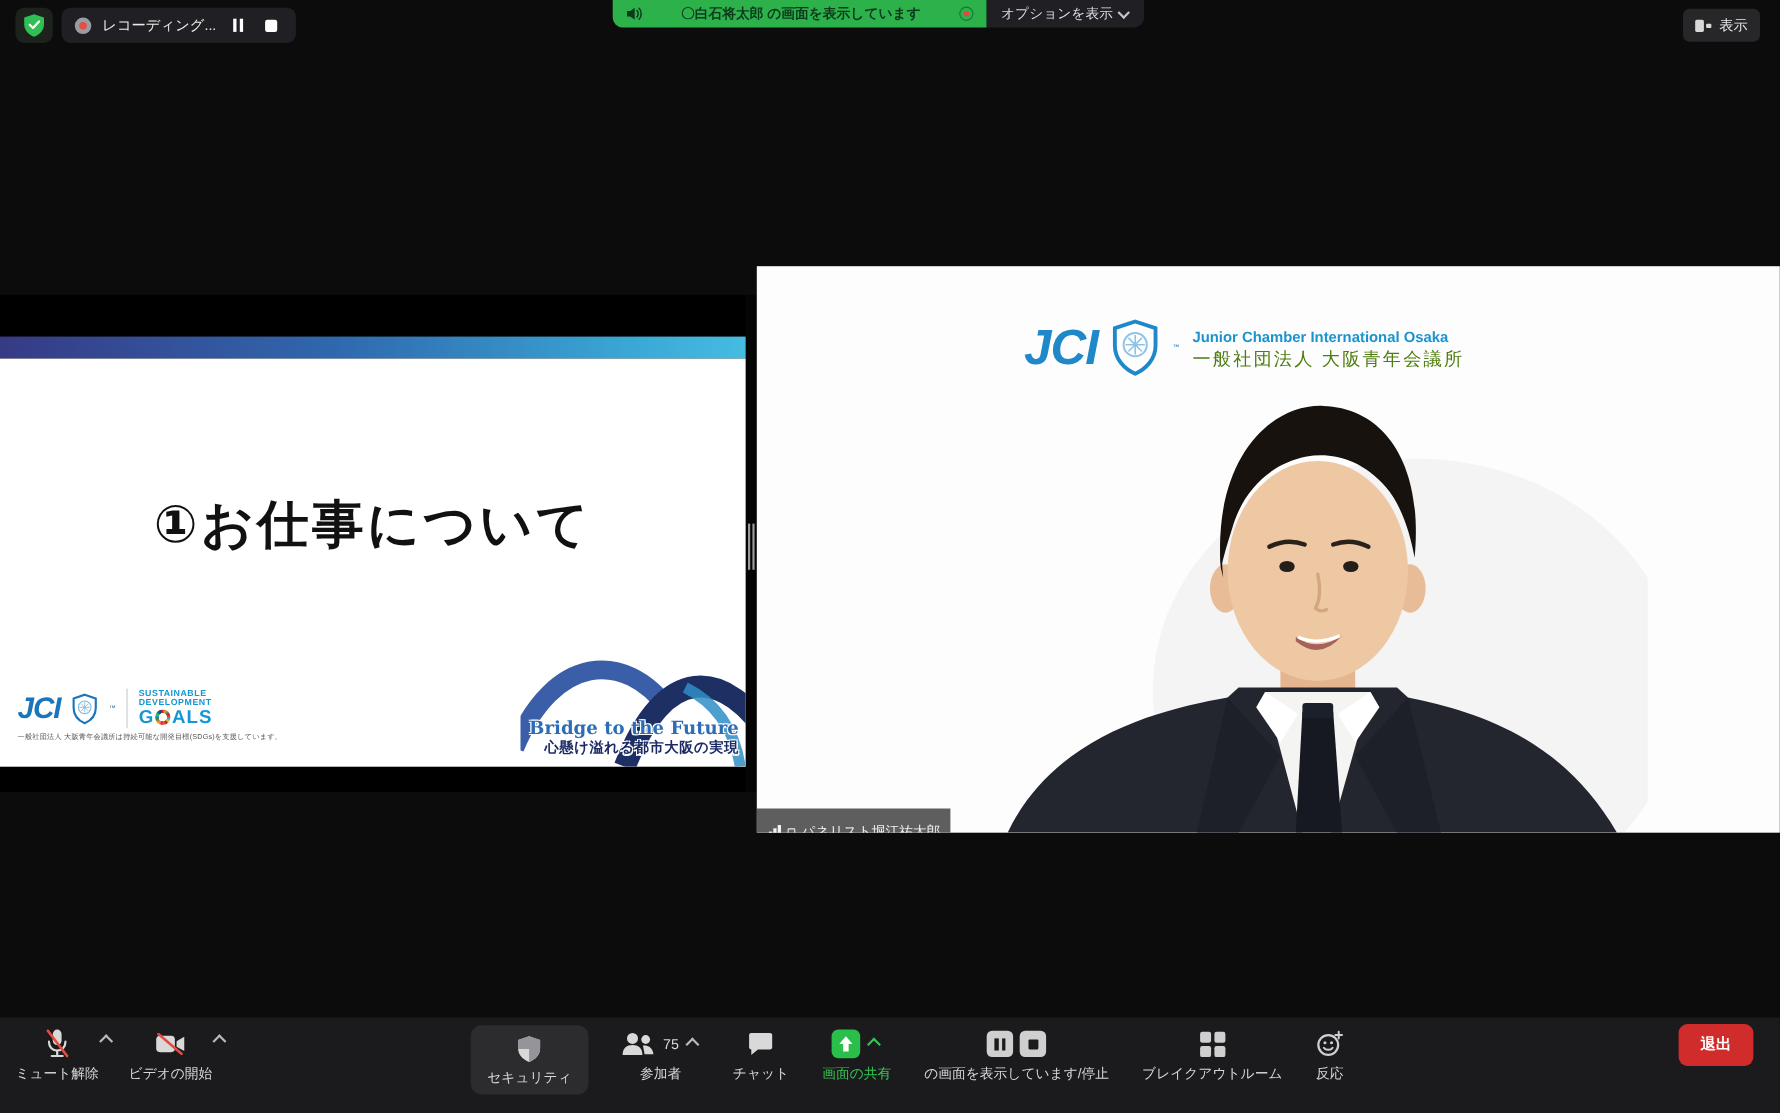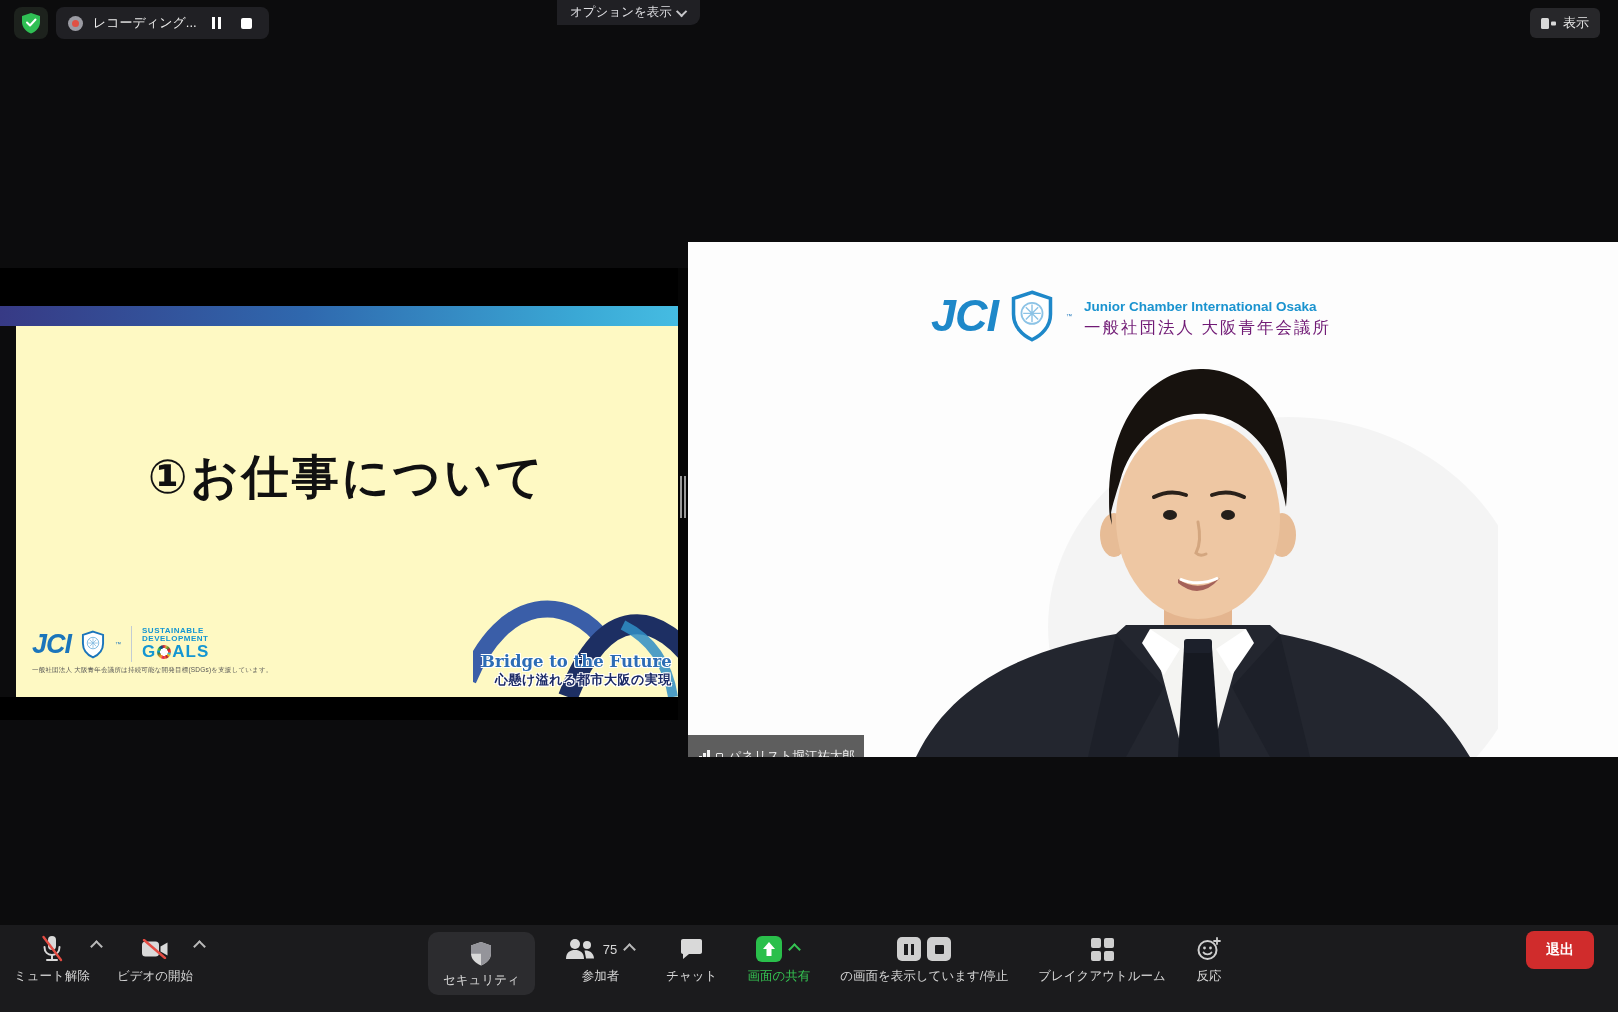--- a/index.html
+++ b/index.html
@@ -32,21 +32,21 @@
     align-items:center; gap:7px; padding:0 13px; border-radius:0 0 9px 0; cursor:pointer; }
   .caret-down { width:8px; height:8px; border-left:2px solid #c7c7cb; border-bottom:2px solid #c7c7cb;
     transform:rotate(-45deg) translateY(-2px); }
   .view-btn { right:18px; top:8px; height:30px; background:#27272a; border-radius:6px;
     color:#e8e8e8; font-size:13px; display:flex; align-items:center; gap:7px; padding:0 11px; cursor:pointer; }
 
   
   .share-pane { left:0; top:268px; width:678px; height:452px; }
   .band-top { height:38px; background:#000; }
   .grad-bar { height:20px; background:linear-gradient(90deg,#373a85 0%,#2f68ae 45%,#3aa8d5 85%,#45bce2 100%); }
-  .slide-body { height:371px; background:#fef9c3; position:relative;margin-left:16px; }
+  .slide-body { height:371px; background:#ffffff; position:relative; }
   .band-bottom { height:23px; background:#000; }
   .slide-title { position:absolute; left:50%; top:120px; transform:translateX(-50%);
     font-size:47px; font-weight:900; color:#111; letter-spacing:3px; white-space:nowrap;
     font-family:"DejaVu Sans",sans-serif; }
   .slide-footer-left { position:absolute; left:16px; bottom:22px; }
   .logo-row { display:flex; align-items:center; gap:10px; }
   .jci-word { font-style:italic; font-weight:900; color:#1b75bb; letter-spacing:-1px; }
   .jci-word.small { font-size:27px; }
   .tm { font-size:6px; color:#1b75bb; vertical-align:bottom; }
   .logo-div { width:1px; height:36px; background:#c2ccd4; }
@@ -70,21 +70,21 @@
   .pane-divider { left:678px; top:268px; width:10px; height:452px; background:#050505; }
   .divider-handle { position:absolute; left:2px; top:208px; display:flex; gap:2px; cursor:col-resize; }
   .divider-handle i { width:2px; height:42px; background:#9a9a9a; display:block; }
 
   
   .video-pane { left:688px; top:242px; width:930px; height:515px; background:#fdfdfd; overflow:hidden; }
   .jci-osaka { position:absolute; left:243px; top:48px; display:flex; align-items:center; gap:12px; }
   .jci-word.big { font-size:45px; color:#1e88c9; }
   .jci-osaka-text { line-height:1.35; padding-top:4px; }
   .jci-en { font-size:13.5px; font-weight:bold; color:#1a93cf; }
-  .jci-jp { font-size:16.5px; color:#701a75; letter-spacing:2px; }
+  .jci-jp { font-size:16.5px; color:#4d7c0f; letter-spacing:2px; }
   .person-svg { position:absolute; left:170px; bottom:0; }
   .name-tag { position:absolute; left:0; bottom:0; height:22px; background:rgba(72,72,72,.88);
     display:flex; align-items:center; gap:6px; padding:0 9px 0 7px; }
   .sig-bars { display:flex; align-items:flex-end; gap:1.5px; }
   .sig-bars i { width:2.5px; background:#f2f2f2; display:block; }
   .mic-sq { width:7px; height:7px; border:1.5px solid #e9e9e9; border-radius:1px; }
   .name-tag span { color:#f2f2f2; font-size:12.5px; white-space:nowrap;margin-top:21px; }
 
   
   .toolbar { left:0; right:0; top:925px; height:87px; background:#1b1b1d; }
@@ -131,20 +131,30 @@
         <i></i>
         <i></i>
       </span>
     </span>
   <span class="pill-btn">
       <span class="stop-glyph"></span>
     </span>
 </div>
 
 <div class="abs share-banner">
+  <div class="banner-green">
+    <svg width="15" height="13" viewBox="0 0 15 13">
+      <path d="M1 4 H4 L8 1 V12 L4 9 H1 Z" fill="#0c3a1d"></path>
+      <path d="M10 3.5 C11.5 4.8 11.5 8.2 10 9.5 M12 1.5 C14.5 3.8 14.5 9.2 12 11.5" stroke="#0c3a1d" stroke-width="1.4" fill="none" stroke-linecap="round"></path>
+    </svg>
+    <span class="banner-title">〇白石将太郎 の画面を表示しています</span>
+    <span class="banner-rec">
+        <i></i>
+      </span>
+  </div>
   <div class="banner-options">
     <span>オプションを表示</span>
     <span class="caret-down"></span>
   </div>
 </div>
 
 <div class="abs view-btn">
   <svg width="15" height="13" viewBox="0 0 15 13">
     <rect x="0" y="1" width="8" height="11" rx="1.5" fill="#d9d9d9"></rect>
     <rect x="10" y="4.5" width="5" height="4" rx="1" fill="#d9d9d9"></rect>

